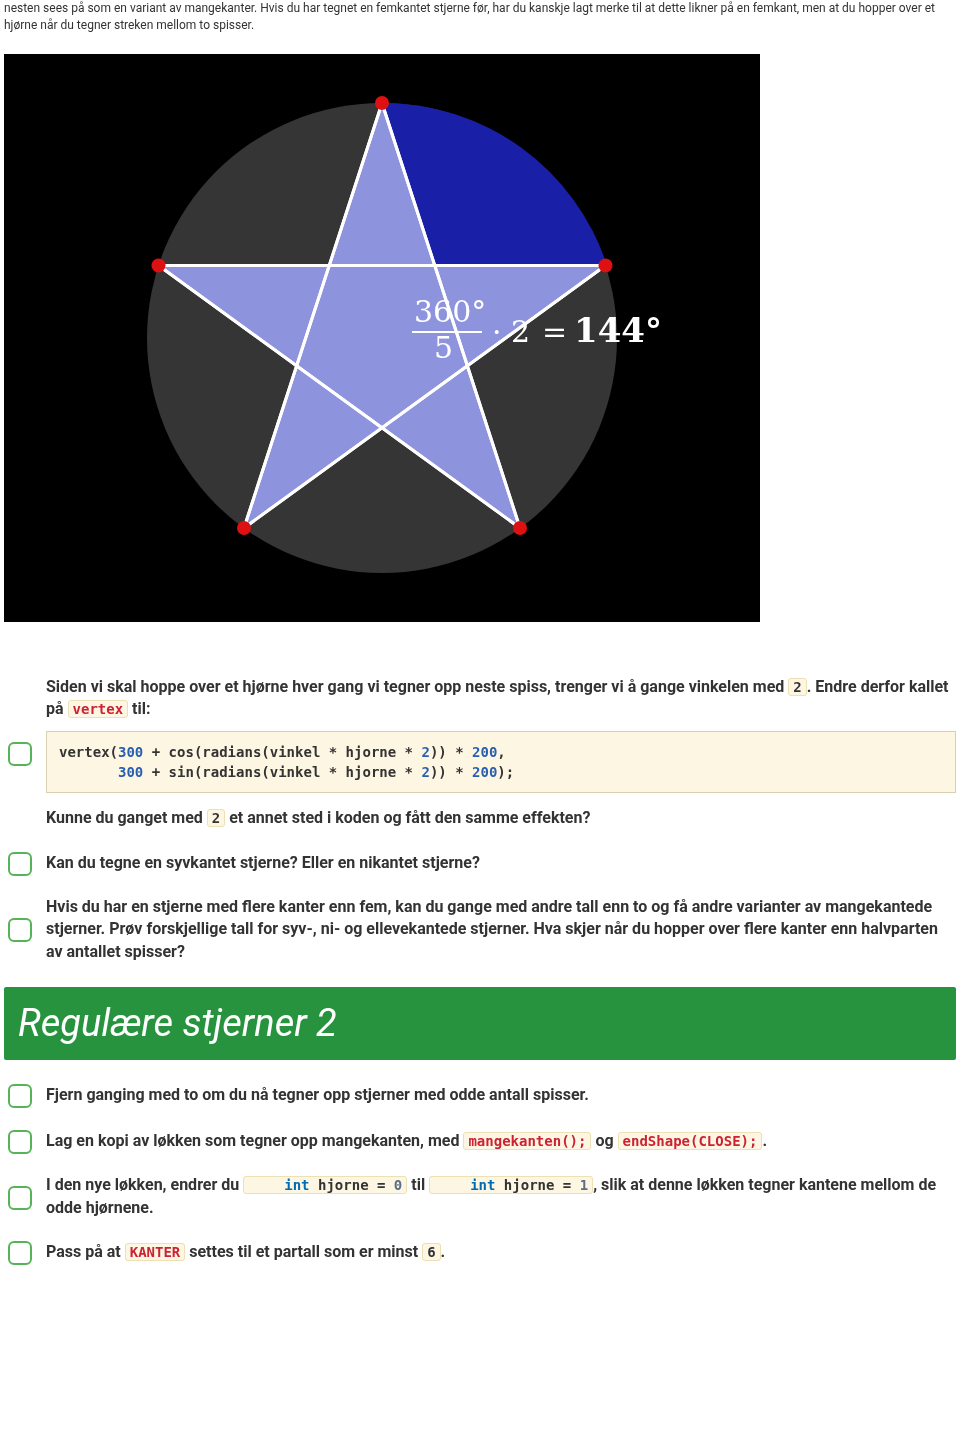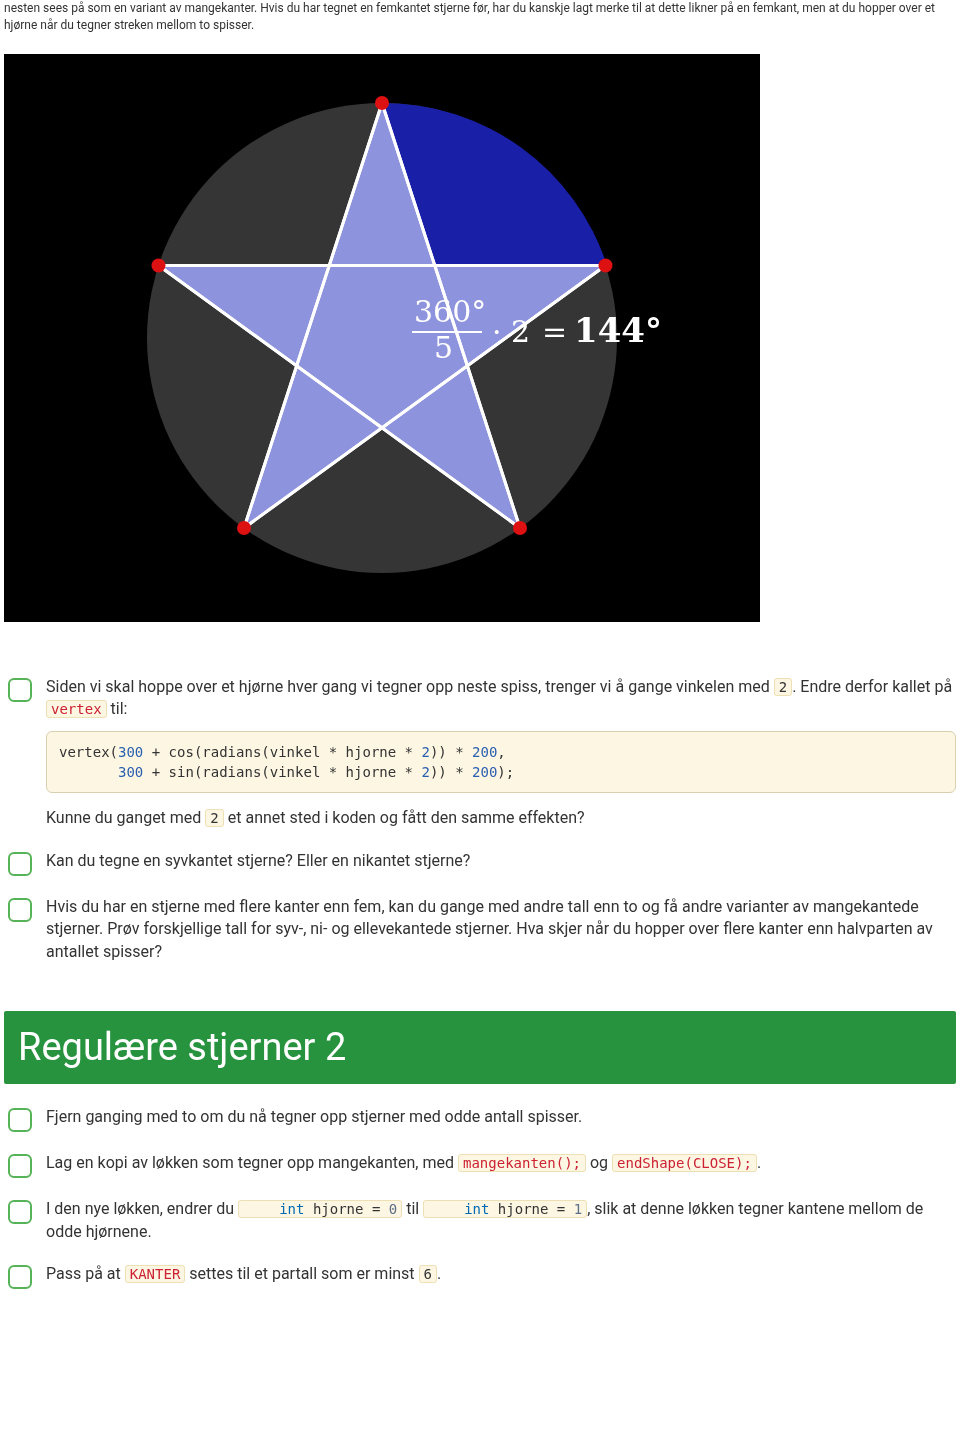--- a/index.html
+++ b/index.html
@@ -11,23 +11,24 @@
     color: #333;
     background: #fff;
     width: 960px;
   }
   .content { padding: 0 4px; }
   p.intro { margin: 0 0 16px 0; font-size: 12px; }
   .figure-wrap { margin: 20px 0 40px 0; }
   .figure { background: #000; display: inline-block; }
   .task-item {
     display: flex;
-    align-items: flex-start;
+    align-items: center;
     padding: 8px 0;
     margin: 4px 0;
+    font-weight: bold;
   }
   .checkbox {
     flex: 0 0 auto;
     width: 24px; height: 24px;
     border: 2px solid #57b357;
     border-radius: 6px;
     margin: 2px 14px 0 4px;
     background: #fff;
   }
   .task-body { flex: 1 1 auto; font-size: 16px; }
@@ -41,36 +42,37 @@
     color: #333;
   }
   .ci-red { color: #c23; }
   .ci-blue { color: #006ab3; margin-left: 36px; }
   .ci-steel { color: #5b6e87; }
   pre.codeblock {
     font-family: "DejaVu Sans Mono", Menlo, Consolas, monospace;
     font-size: 14px;
     background: #fdf6e3;
     border: 1px solid #d8d0b0;
-    border-radius: 6px;
+    border-radius: 0;
     padding: 10px 12px;
     margin: 10px 0 14px 0;
     white-space: pre;
     overflow-x: auto;
     line-height: 1.45;
   }
   .num { color: #2a5fb0; }
   .section-header {
     background: #27933e;
     color: #fff;
     font-size: 38px;
     font-weight: 400;
     padding: 10px 14px;
-    margin: 40px 0 14px 0;
+    margin: 16px 0 14px 0;
     border-radius: 2px;
+    font-style: italic;
   }
   p.section-intro { margin: 0 0 10px 0; font-size: 16px; padding: 0 2px; }
   
   .svg-formula {
     font-family: "DejaVu Serif", Georgia, serif;
     fill: #fff;
   }
 </style>
 </head>
 <body>

